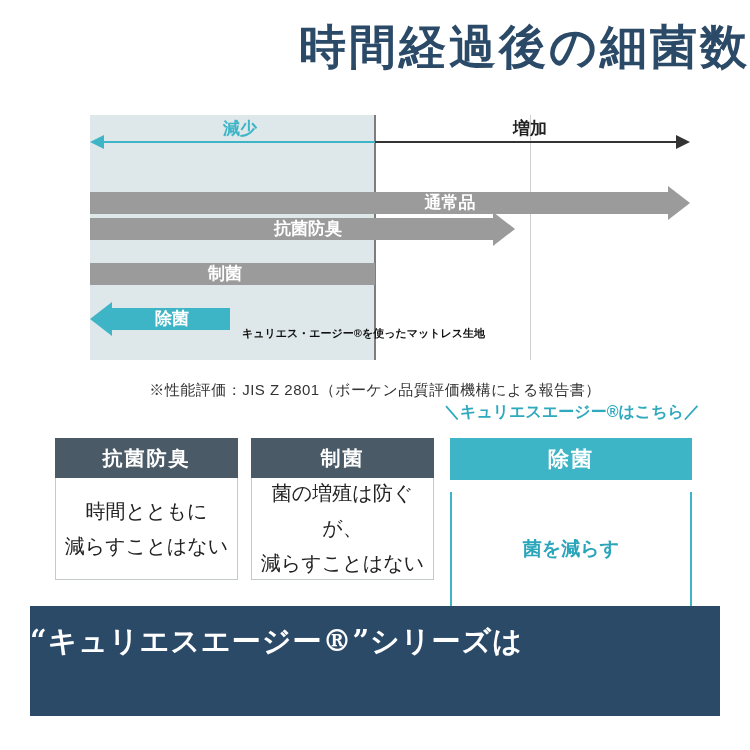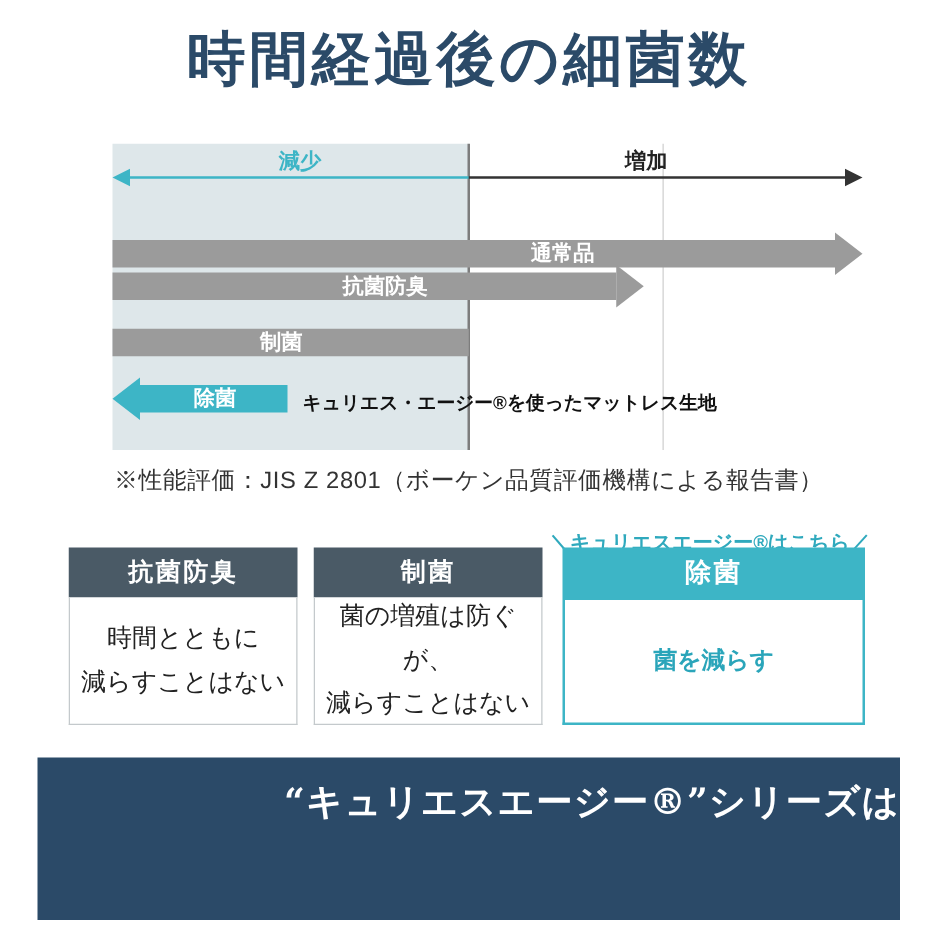--- a/index.html
+++ b/index.html
@@ -3,80 +3,80 @@
 <meta charset="utf-8">
 <style>
   html,body { margin:0; padding:0; background:#fff; }
   .page {
     position:relative; width:750px; height:750px; background:#ffffff;
     font-family:"Liberation Sans", sans-serif; overflow:hidden;
   }
 
   
   .title {
-    position:absolute; top:16px; left:0; width:100%; text-align:center;
+    position:absolute; top:16px; left:0; width:100%; text-align:right;
     font-family:"DejaVu Serif", serif; font-weight:bold; font-size:47px;
     color:#2b4a68; letter-spacing:3px;
   }
 
   
   .diagram { position:absolute; left:90px; top:115px; width:600px; height:245px; }
   .shade { position:absolute; left:0; top:0; width:285px; height:245px; background:#dee7ea; }
   .vline-main  { position:absolute; left:284px; top:0; width:2px; height:245px; background:#7d7d7d; }
   .vline-light { position:absolute; left:440px; top:0; width:1px; height:245px; background:#cfcfcf; }
 
   .axis { position:absolute; left:0; top:2px; width:600px; height:40px; }
   .axis-line-left  { position:absolute; left:10px;  top:24px; width:275px; height:2px; background:#3db5c6; }
   .axis-line-right { position:absolute; left:285px; top:24px; width:303px; height:2px; background:#333; }
   .axis-head-left  { position:absolute; left:0; top:18px; width:0; height:0;
     border-top:7px solid transparent; border-bottom:7px solid transparent; border-right:14px solid #3db5c6; }
   .axis-head-right { position:absolute; right:0; top:18px; width:0; height:0;
     border-top:7px solid transparent; border-bottom:7px solid transparent; border-left:14px solid #333; }
   .axis-label { position:absolute; top:0; font-size:17px; font-weight:bold; transform:translateX(-50%); white-space:nowrap; }
   .axis-label.decrease { left:150px; color:#3db5c6; }
-  .axis-label.increase { left:427px; color:#222;text-align:right; }
+  .axis-label.increase { left:440px; color:#222;text-align:right; }
 
   .bar-row { position:absolute; left:0; width:600px; height:34px; }
   .row1 { top:52px;margin-top:19px; } .row2 { top:97px; } .row3 { top:142px; } .row4 { top:187px; }
   .bar-shaft { position:absolute; top:6px; height:22px; background:#9b9b9b; }
   .bar-shaft.teal { background:#3db5c6; }
   .bar-head-right { position:absolute; top:0; width:0; height:0;
     border-top:17px solid transparent; border-bottom:17px solid transparent; border-left:22px solid #9b9b9b; }
   .bar-head-left { position:absolute; left:0; top:0; width:0; height:0;
     border-top:17px solid transparent; border-bottom:17px solid transparent; border-right:22px solid #3db5c6; }
   .bar-label { position:absolute; top:6px; height:22px; line-height:22px; transform:translateX(-50%);
     color:#fff; font-weight:bold; font-size:17px; white-space:nowrap; }
-  .bar-note { position:absolute; left:152px; top:4px; height:34px; line-height:34px;
-    color:#111; font-weight:bold; font-size:15px; white-space:nowrap; }
+  .bar-note { position:absolute; left:152px; top:14px; height:34px; line-height:34px;
+    color:#111; font-weight:bold; font-size:11px; white-space:nowrap; }
 
   
-  .footnote { position:absolute; top:371px; left:0; width:100%; text-align:center;
-    font-size:19px; color:#333; letter-spacing:0.5px; }
+  .footnote { position:absolute; top:381px; left:0; width:100%; text-align:center;
+    font-size:15px; color:#333; letter-spacing:0.5px; }
 
   
-  .callout { position:absolute; top:424px; left:440px; width:260px; text-align:left;
+  .callout { position:absolute; top:402px; left:440px; width:260px; text-align:right;
     color:#2fa9bd; font-weight:bold; font-size:16px; white-space:nowrap; cursor:pointer; }
 
   
   .card { position:absolute; top:438px; }
   .card.c1 { left:55px;  width:183px; }
   .card.c2 { left:251px; width:183px; }
   .card.c3 { left:450px; width:242px; }
   .card-header { height:40px; line-height:40px; text-align:center; background:#4a5a66;
     color:#fff; font-weight:bold; font-size:20px; letter-spacing:2px; }
   .card.c3 .card-header { background:#3db5c6; height:42px; line-height:42px; font-size:21px; }
   .card-body { box-sizing:border-box; background:#fff; border:1px solid #c4c9cc; border-top:none;
     height:102px; display:flex; flex-direction:column; justify-content:center; text-align:center;
     font-size:20px; color:#222; line-height:1.75; }
-  .card.c3 .card-body { border:2px solid #3db5c6; border-top:none; height:100px;
-    color:#2aa5ba; font-weight:bold; font-size:19px; }
+  .card.c3 .card-body { border:2px solid #3db5c6; border-top:none; height:116px;
+    color:#2aa5ba; font-weight:bold; font-size:19px;margin-top:12px; }
 
   
-  .banner { position:absolute; left:30px; top:606px; width:690px; height:130px; background:#2b4a68;
-    color:#fff; font-family:"DejaVu Serif", serif; font-weight:bold; text-align:right; }
+  .banner { position:absolute; left:30px; top:606px; width:690px; height:110px; background:#2b4a68;
+    color:#fff; font-family:"DejaVu Serif", serif; font-weight:bold; text-align:left; }
   .banner-line1 { margin-top:16px; font-size:29px; letter-spacing:1px; }
   .banner-line2 { margin-top:7px;  font-size:29px; letter-spacing:1px; }
 </style>
 </head>
 <body>
 
 <div class="page">
 
   <div class="title">時間経過後の細菌数</div>
 

